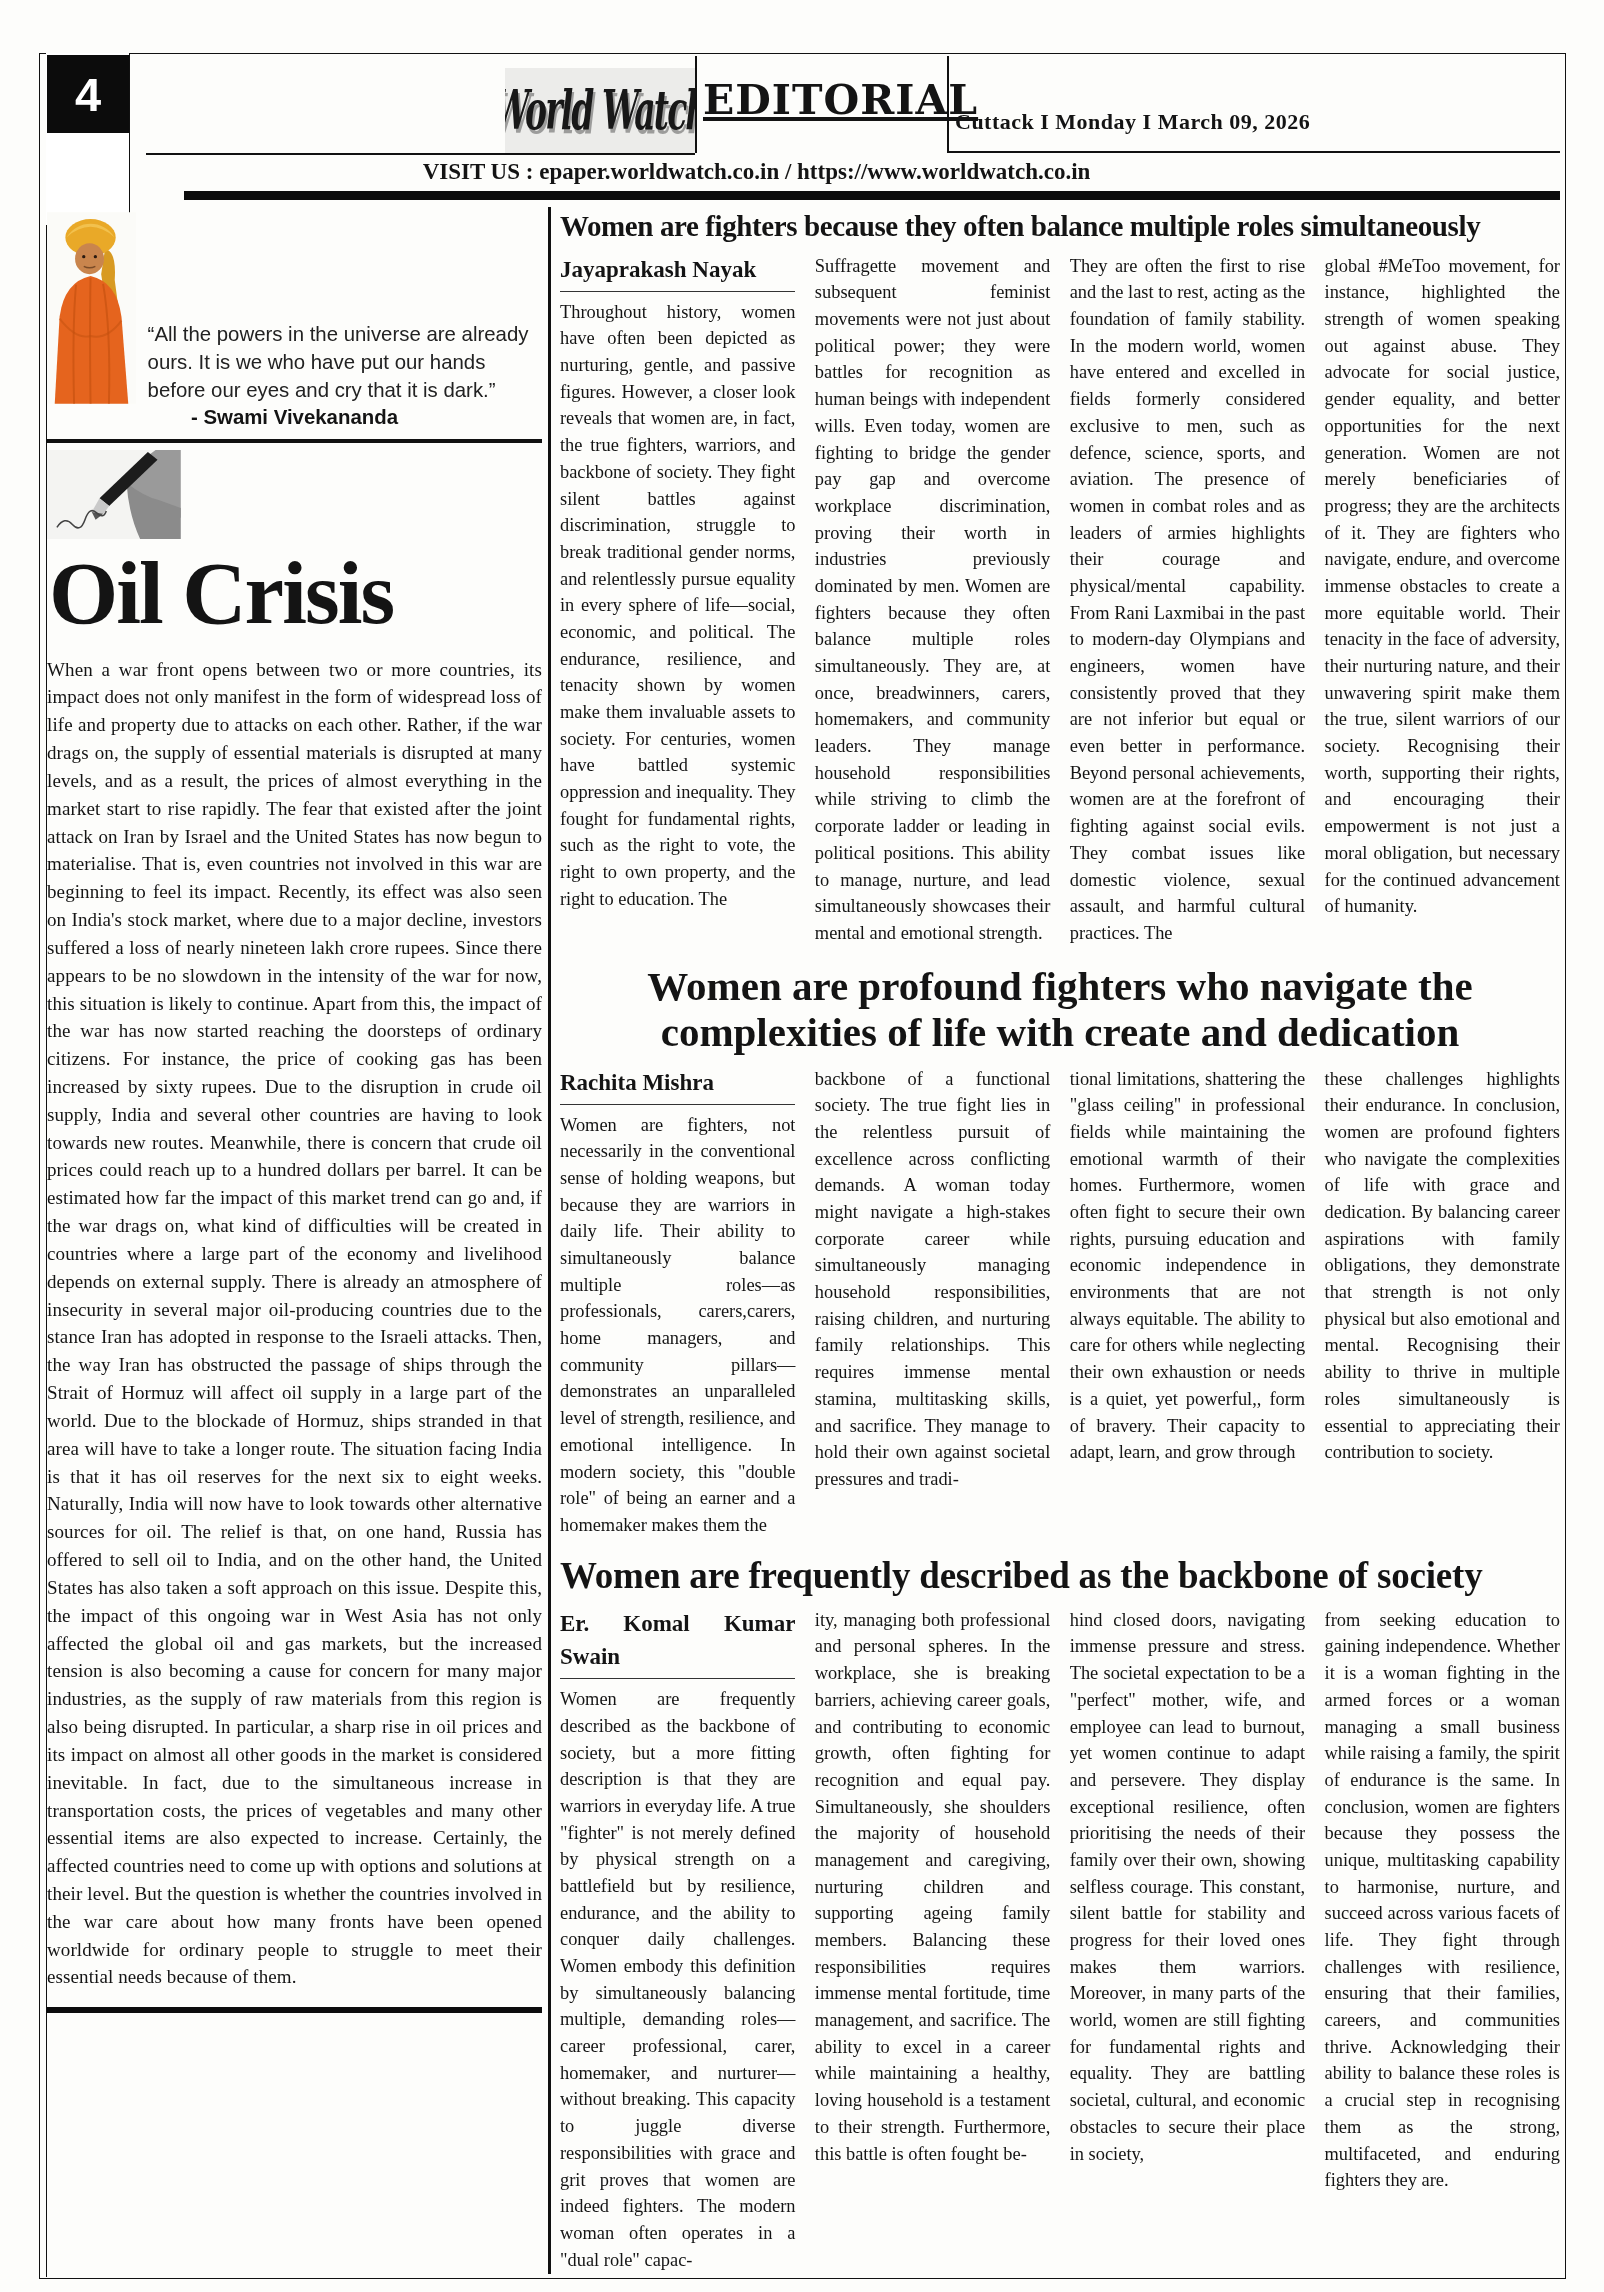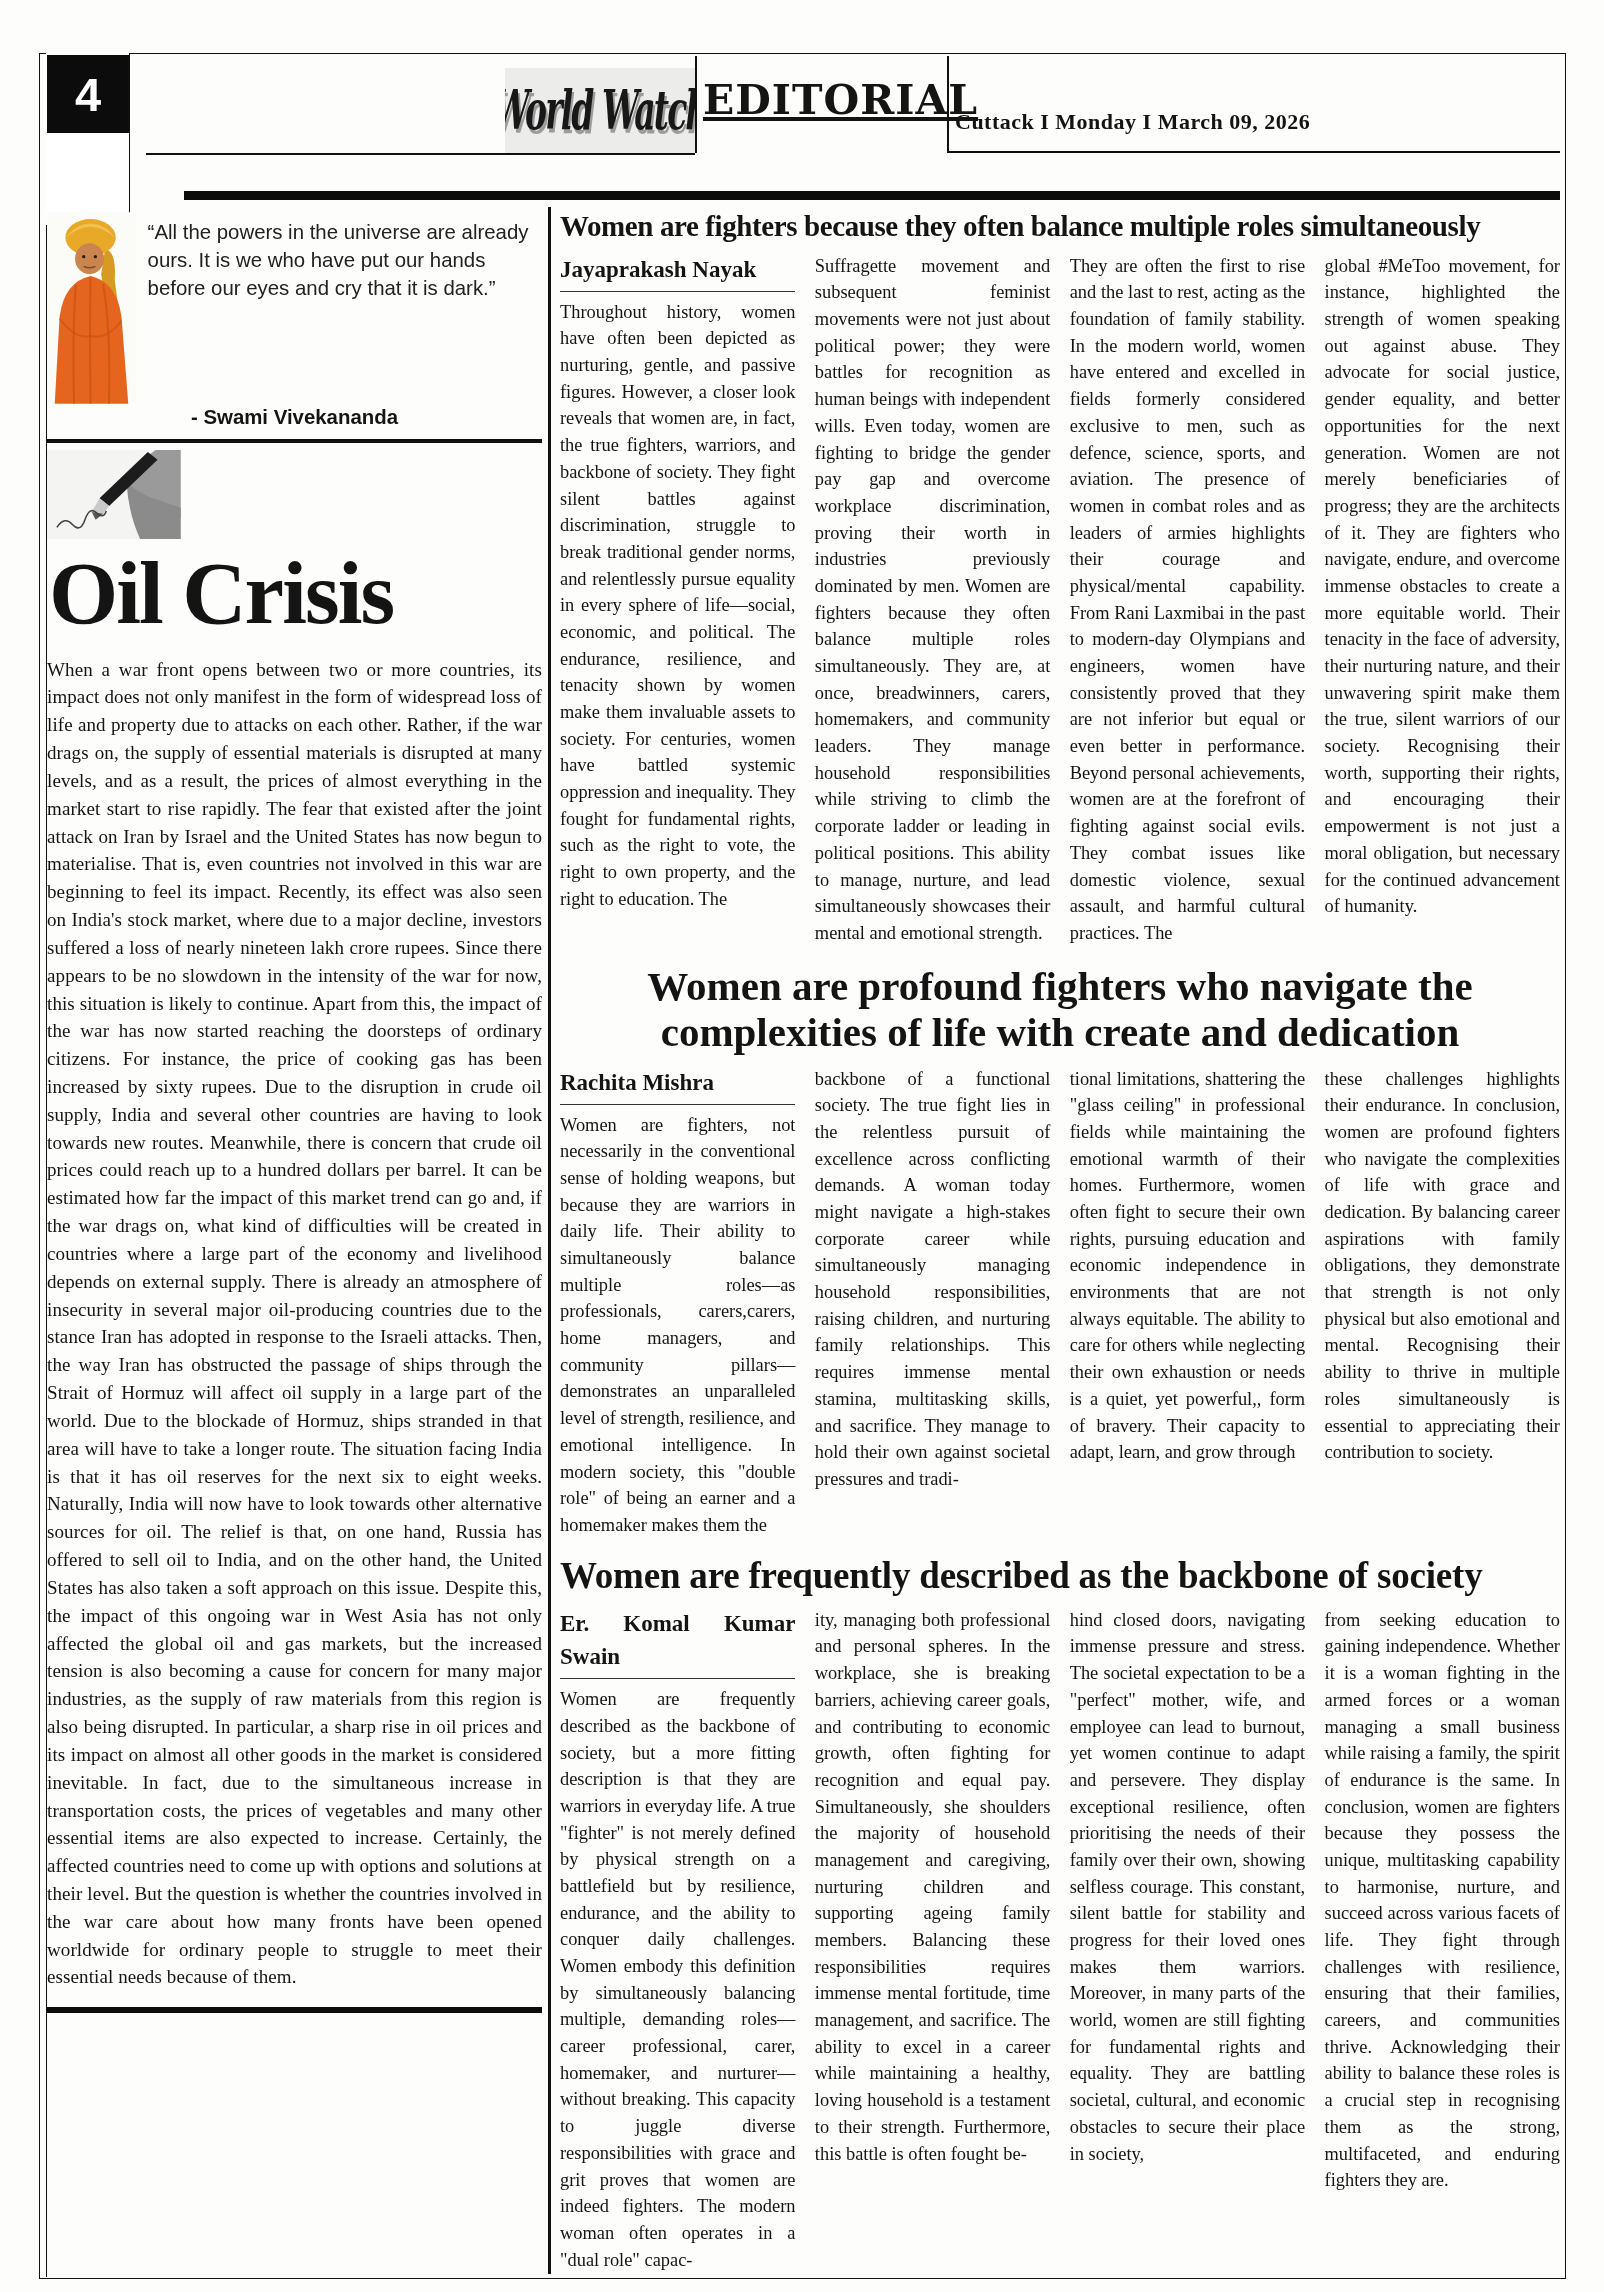--- a/index.html
+++ b/index.html
@@ -24,21 +24,21 @@
              font-family:"DejaVu Serif",serif;font-weight:bold;font-size:41px;letter-spacing:1px;text-decoration:underline;}
   .edition{position:absolute;left:955px;top:109px;width:606px;font-weight:bold;font-size:22px;letter-spacing:0.5px;}
   .hdr-rule-left{position:absolute;left:146px;top:153px;width:549px;height:1.9px;background:#111;}
   .hdr-rule-right{position:absolute;left:949px;top:151px;width:611px;height:1.9px;background:#111;}
   .visit{position:absolute;left:184px;top:159px;width:1145px;text-align:center;font-weight:bold;font-size:23px;}
   .hdr-bar{position:absolute;left:184px;top:191px;width:1376px;height:8.7px;background:#0c0c0c;}
   
   .vdiv{position:absolute;left:548px;top:207px;width:2.9px;height:2067px;background:#111;}
   
   .leftcol{position:absolute;left:47px;top:212px;width:495px;}
-  .quote-row{display:flex;gap:11.6px;}
+  .quote-row{display:flex;gap:11.6px;align-items:flex-end;}
   .swami-img{flex:0 0 89px;height:192px;}
   .quote-body{flex:1;padding-top:5.8px;font-family:"Liberation Sans",sans-serif;font-size:20.4px;line-height:1.38;color:#222;}
   .quote-attrib{font-family:"Liberation Sans",sans-serif;font-weight:bold;font-size:20.4px;text-align:center;margin-top:2px;}
   .rule-3{height:3.9px;background:#111;margin:9.7px 0 7.8px 0;}
   .pen-row{display:flex;gap:17.5px;align-items:flex-start;}
   .pen-img{flex:0 0 134px;height:89px;background:#f2f2f0;}
   .pen-kicker{flex:1;font-family:"Liberation Sans",sans-serif;font-weight:bold;font-size:32px;
               text-align:right;padding-top:11.6px;}
   .pen-kicker span{border-bottom:3.9px solid #111;padding-bottom:1.9px;}
   .oil-head{font-size:89px;font-weight:bold;letter-spacing:-1.9px;line-height:1.0;margin:9.7px 0 17.5px 1.9px;}
@@ -66,20 +66,21 @@
 
   <div class="logo-block">
     <span class="logo-text">World Watch</span>
   </div>
   <div class="hdr-vline1"></div>
   <div class="editorial">EDITORIAL</div>
   <div class="hdr-vline2"></div>
   <div class="edition">Cuttack I Monday I March 09,  2026</div>
   <div class="hdr-rule-left"></div>
   <div class="hdr-rule-right"></div>
+  <div class="visit">VISIT US : epaper.worldwatch.co.in / https://www.worldwatch.co.in</div>
   <div class="hdr-bar"></div>
 
   <div class="vdiv"></div>
 
   <div class="leftcol">
 
     <div class="quote-row">
       <svg class="swami-img" viewBox="0 0 92 198">
         <rect x="0" y="0" width="92" height="198" fill="#fbfbf8"></rect>
         <path d="M60,38 Q72,40 70,70 L74,100 62,102 56,64 Z" fill="#d89a22"></path>

